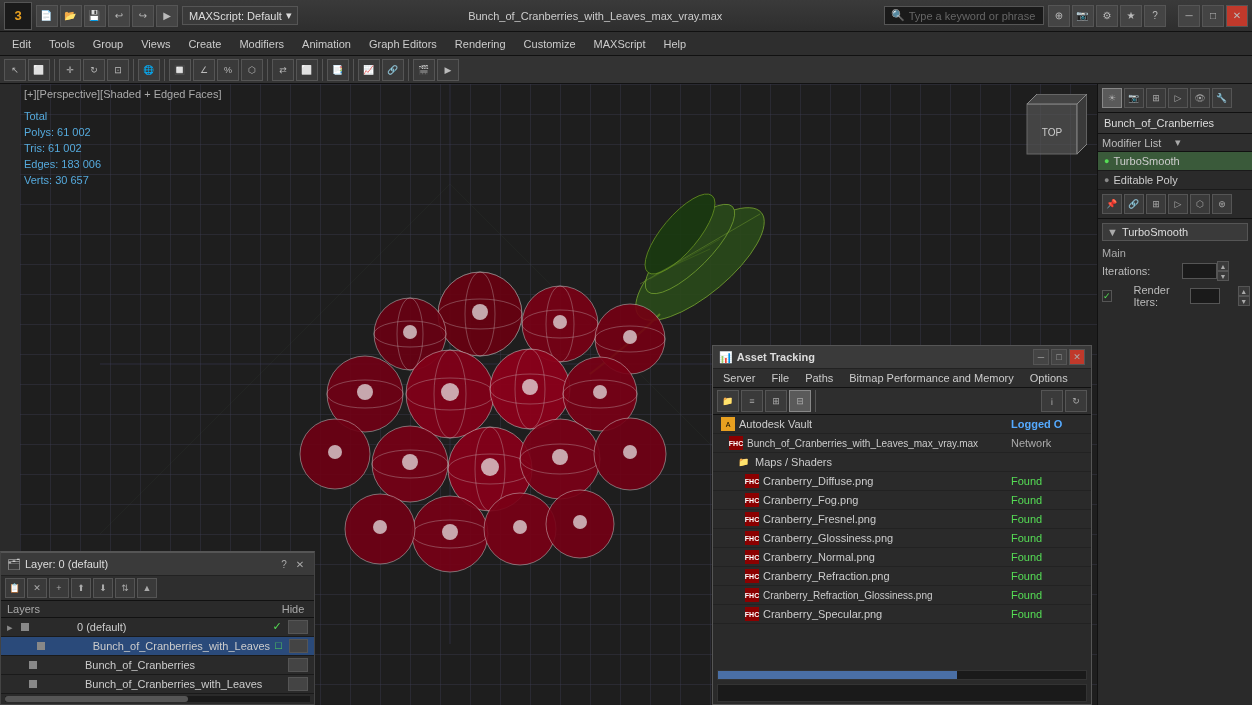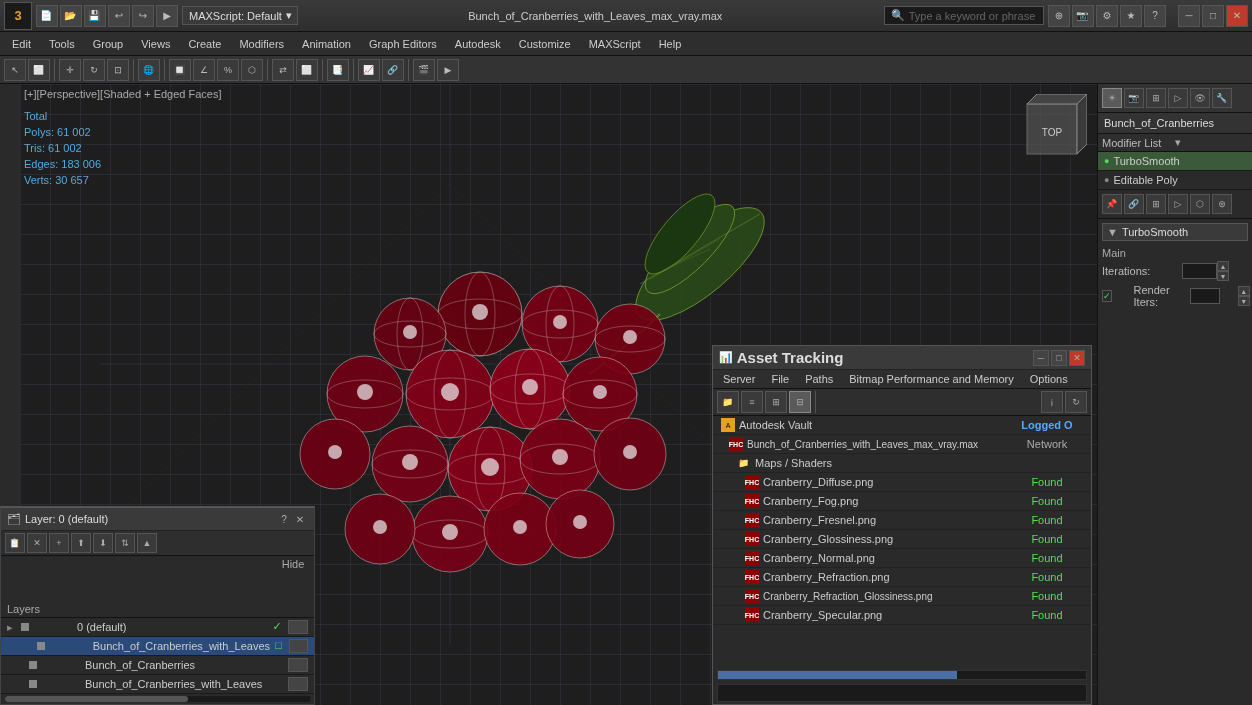--- a/index.html
+++ b/index.html
@@ -259,21 +259,21 @@
       width: 20px; height: 20px;
       background: #3a3a3a; border: 1px solid #555;
       cursor: pointer; display: flex; align-items: center; justify-content: center;
       color: #aaa; font-size: 9px;
     }
     #layers-header {
       display: flex; padding: 2px 6px;
       border-bottom: 1px solid #111;
       font-size: 11px; color: #aaa;
     }
-    #layers-header .lh-name { flex: 1; margin-top: 45px; }
+    #layers-header .lh-name { flex: 1; }
     #layers-header .lh-hide { width: 30px; text-align: center; }
     .layer-item {
       display: flex; align-items: center;
       padding: 2px 6px; font-size: 11px;
       border-bottom: 1px solid #1a1a1a;
       gap: 2px;
     }
     .layer-item.selected { background: #2a4a7a; }
     .layer-expand { width: 12px; color: #888; cursor: pointer; }
     .layer-dot { width: 8px; height: 8px; background: #888; margin-right: 2px; }
@@ -302,21 +302,21 @@
       z-index: 20;
       display: flex;
       flex-direction: column;
     }
     #at-titlebar {
       display: flex; align-items: center;
       background: #3a3a3a; padding: 3px 6px;
       border-bottom: 1px solid #222;
     }
     #at-titlebar .at-icon { margin-right: 4px; color: #e8a020; }
-    #at-titlebar .at-title { flex: 1; font-size: 15px; color: #ddd; font-weight: bold; }
+    #at-titlebar .at-title { flex: 1; font-size: 11px; color: #ddd; font-weight: bold; }
     #at-titlebar .at-wbtn {
       width: 16px; height: 16px;
       background: #444; border: 1px solid #555;
       cursor: pointer; display: flex; align-items: center; justify-content: center;
       color: #aaa; font-size: 9px; margin-left: 2px;
     }
     #at-titlebar .at-wbtn.close { background: #c0392b; }
     #at-menubar {
       display: flex; align-items: center;
       background: #2e2e2e; padding: 2px 4px;
@@ -340,21 +340,21 @@
     .at-tb-btn.active { background: #5a5a5a; border-color: #888; }
     .at-tb-sep { width: 1px; height: 22px; background: #555; margin: 0 2px; }
     #at-table { flex: 1; overflow: hidden; display: flex; flex-direction: column; }
     #at-table-header {
       display: flex;
       background: #333; border-bottom: 1px solid #222;
       padding: 2px 4px;
     }
     .at-col-name { flex: 1; font-size: 11px; color: #bbb; padding: 0 4px; }
     .at-col-status { width: 80px; font-size: 11px; color: #bbb; padding: 0 4px; }
-    #at-table-body { flex: 1; overflow-y: auto; text-align: center; }
+    #at-table-body { flex: 1; overflow-y: auto; }
     .at-row {
       display: flex; align-items: center;
       padding: 2px 4px; border-bottom: 1px solid #222;
       font-size: 11px;
     }
     .at-row-name { flex: 1; padding: 0 4px; display: flex; align-items: center; gap: 4px; }
     .at-row-status { width: 80px; padding: 0 4px; }
     .at-file-icon {
       width: 14px; height: 14px;
       display: flex; align-items: center; justify-content: center;
@@ -425,21 +425,21 @@
 
 <div id="menubar">
   <div class="menu-item">Edit</div>
   <div class="menu-item">Tools</div>
   <div class="menu-item">Group</div>
   <div class="menu-item">Views</div>
   <div class="menu-item">Create</div>
   <div class="menu-item">Modifiers</div>
   <div class="menu-item">Animation</div>
   <div class="menu-item">Graph Editors</div>
-  <div class="menu-item">Autodesk</div>
+  <div class="menu-item">Rendering</div>
   <div class="menu-item">Customize</div>
   <div class="menu-item">MAXScript</div>
   <div class="menu-item">Help</div>
 </div>
 
 <div id="toolbar">
   <div class="toolbar-btn">↖</div>
   <div class="toolbar-btn">⬜</div>
   <div class="toolbar-sep"></div>
   <div class="toolbar-btn">✛</div>

